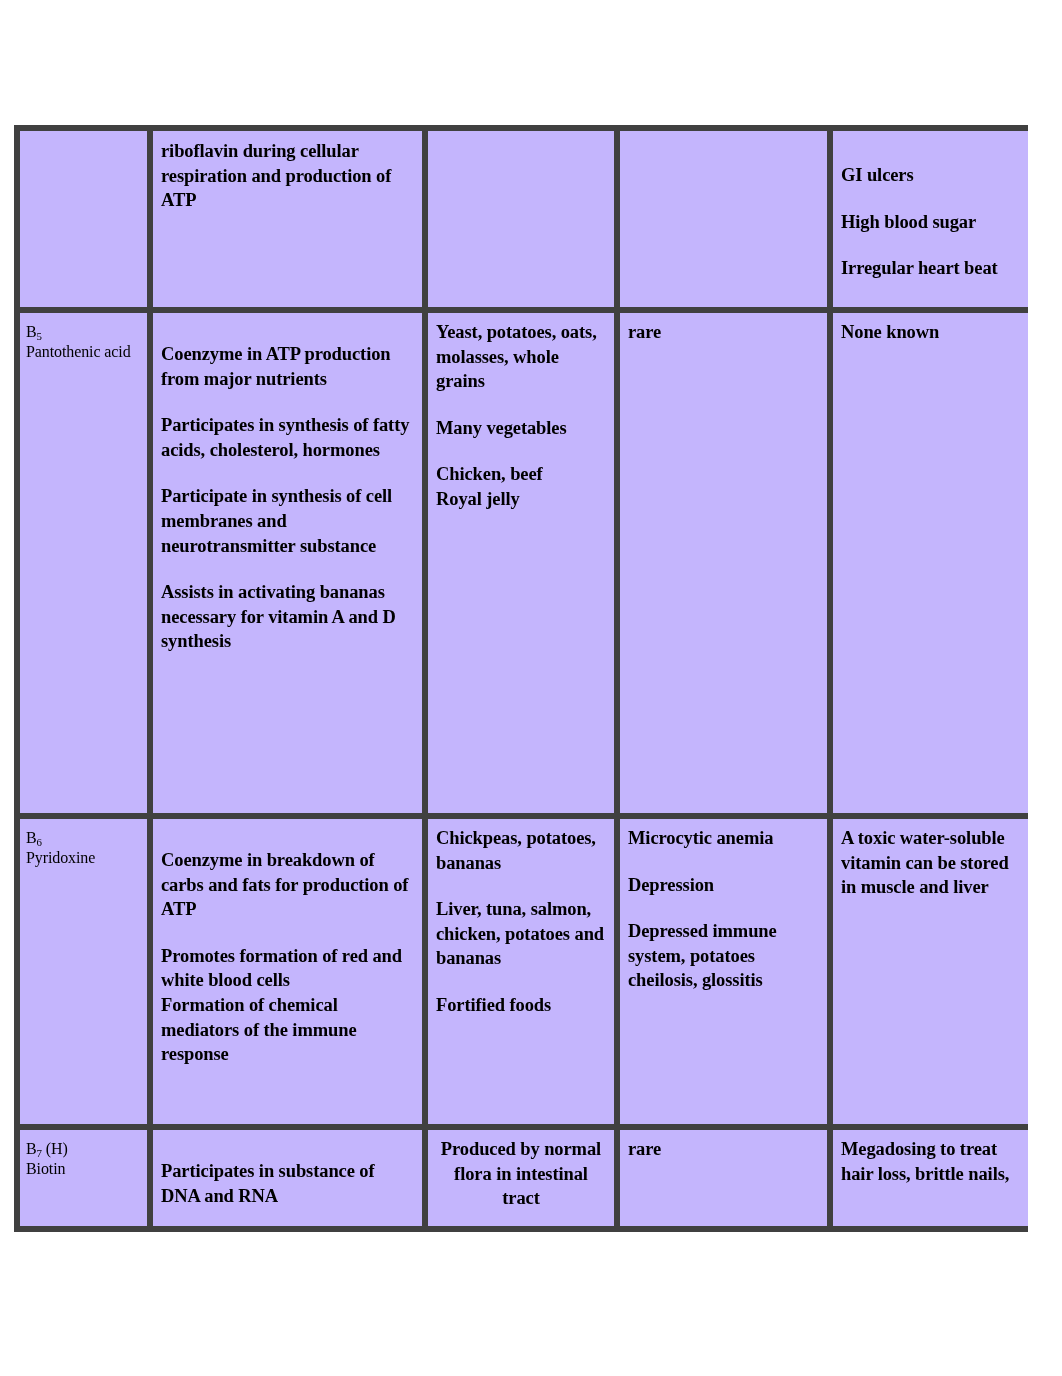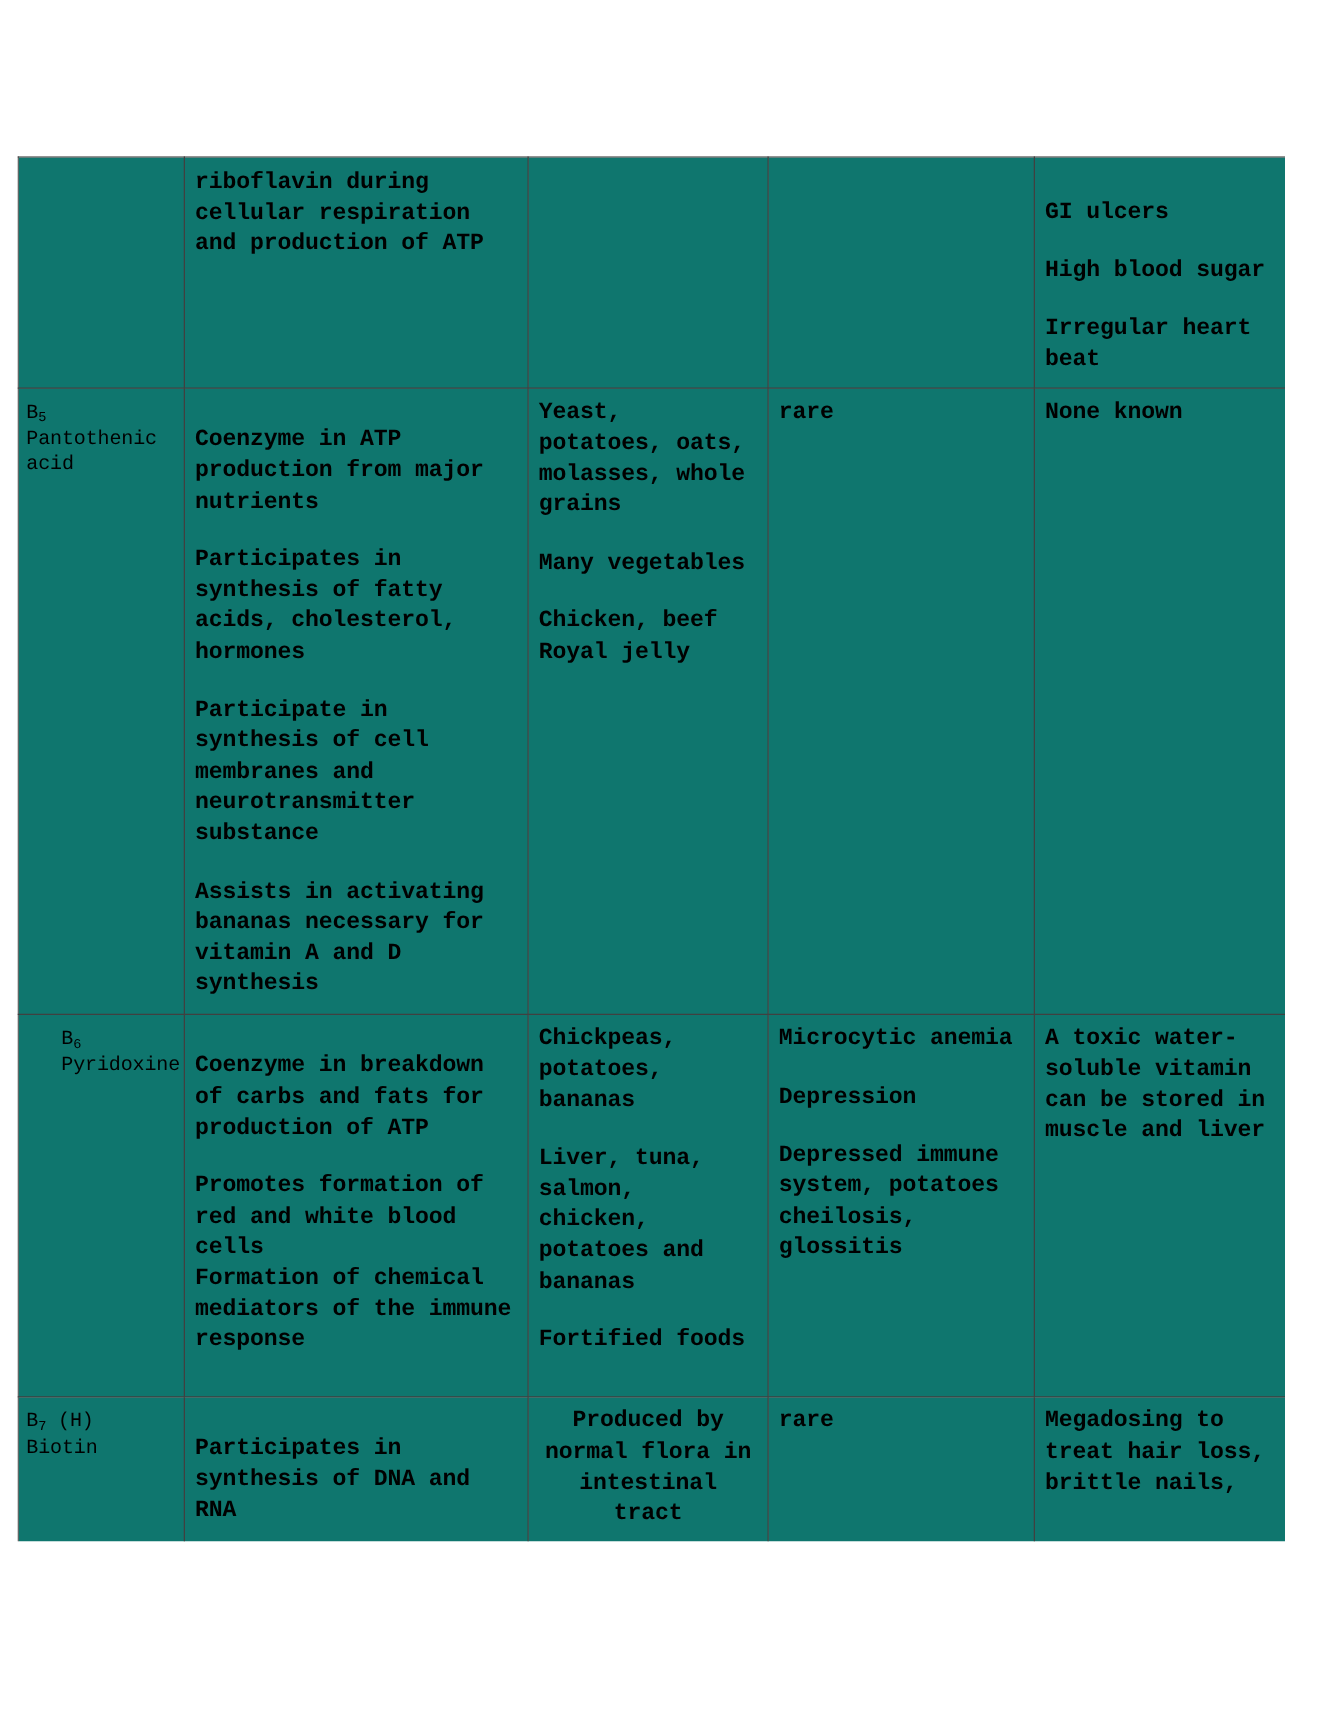--- a/index.html
+++ b/index.html
@@ -43,24 +43,23 @@
   }
 
   table.vit col.c1 { width: 133px; }
   table.vit col.c2 { width: 275px; }
   table.vit col.c3 { width: 192px; }
   table.vit col.c4 { width: 213px; }
   table.vit col.c5 { width: 201px; }
 
   table.vit td {
     vertical-align: top;
-    border: 1px solid #404040;
+    border: 6px solid #404040;
     padding: 0;
-    background: #0f766e;
-    font-family: Liberation Mono, monospace;
+    background: #c4b5fd;
   }
 
   
   .cell {
     padding: 9px 8px 10px 8px;
   }
   .cell.name {
     padding-left: 6px;
   }
 
@@ -98,21 +97,21 @@
   
   tr.r-cont td.col2 .cell { padding-top: 8px; }
   tr.r-cont td.col5 .cell { padding-top: 32px; }
 
   tr.r-b5 td.col1 .cell { padding-top: 9px; }
   tr.r-b5 td.col2 .cell { padding-top: 29px; }
   tr.r-b5 td.col3 .cell { padding-top: 7px; }
   tr.r-b5 td.col4 .cell { padding-top: 7px; }
   tr.r-b5 td.col5 .cell { padding-top: 7px; }
 
-  tr.r-b6 td.col1 .cell { padding-top: 9px; margin-left: 28px; }
+  tr.r-b6 td.col1 .cell { padding-top: 9px; }
   tr.r-b6 td.col2 .cell { padding-top: 29px; }
   tr.r-b6 td.col3 .cell { padding-top: 7px; }
   tr.r-b6 td.col4 .cell { padding-top: 7px; }
   tr.r-b6 td.col5 .cell { padding-top: 7px; }
 
   tr.r-b7 td.col1 .cell { padding-top: 9px; }
   tr.r-b7 td.col2 .cell { padding-top: 29px; }
   tr.r-b7 td.col3 .cell { padding-top: 7px; text-align: center; }
   tr.r-b7 td.col4 .cell { padding-top: 7px; }
   tr.r-b7 td.col5 .cell { padding-top: 7px; }
@@ -236,21 +235,21 @@
 
         <tr class="r-b7">
           <td class="col1">
             <div class="cell name">
               <p class="p plain"><span>B</span><sub>7</sub><span> (H)</span></p>
               <p class="p plain">Biotin</p>
             </div>
           </td>
           <td class="col2">
             <div class="cell">
-              <p class="p">Participates in synthesis of DNA and RNA</p>
+              <p class="p">Participates in substance of DNA and RNA</p>
             </div>
           </td>
           <td class="col3">
             <div class="cell">
               <p class="p">Produced by normal flora in intestinal tract</p>
             </div>
           </td>
           <td class="col4">
             <div class="cell">
               <p class="p">rare</p>

